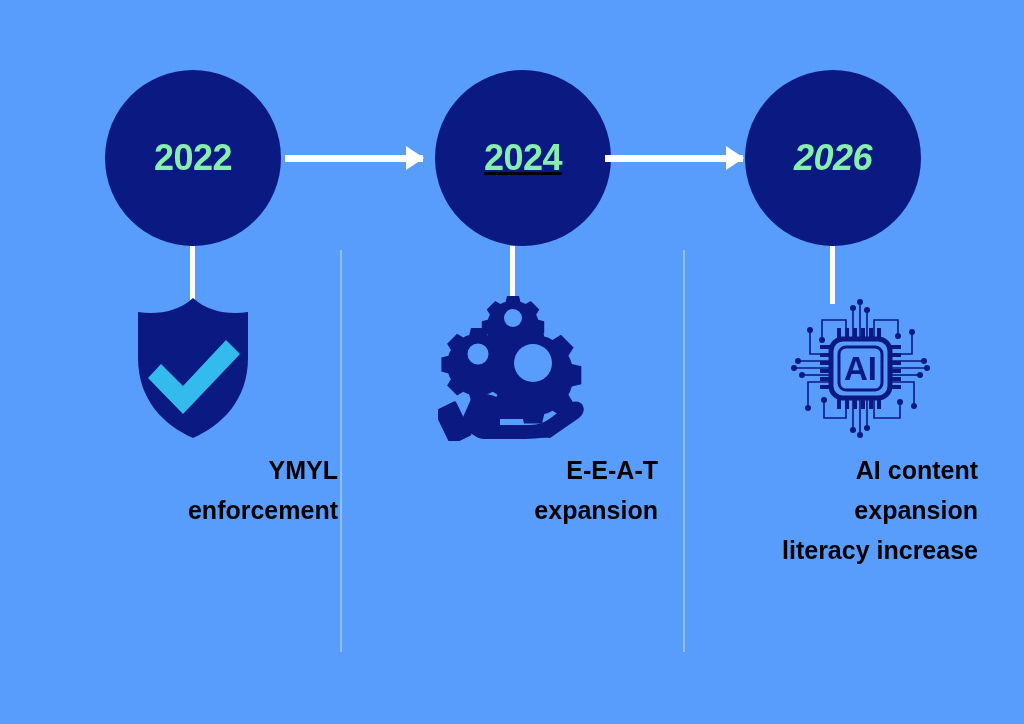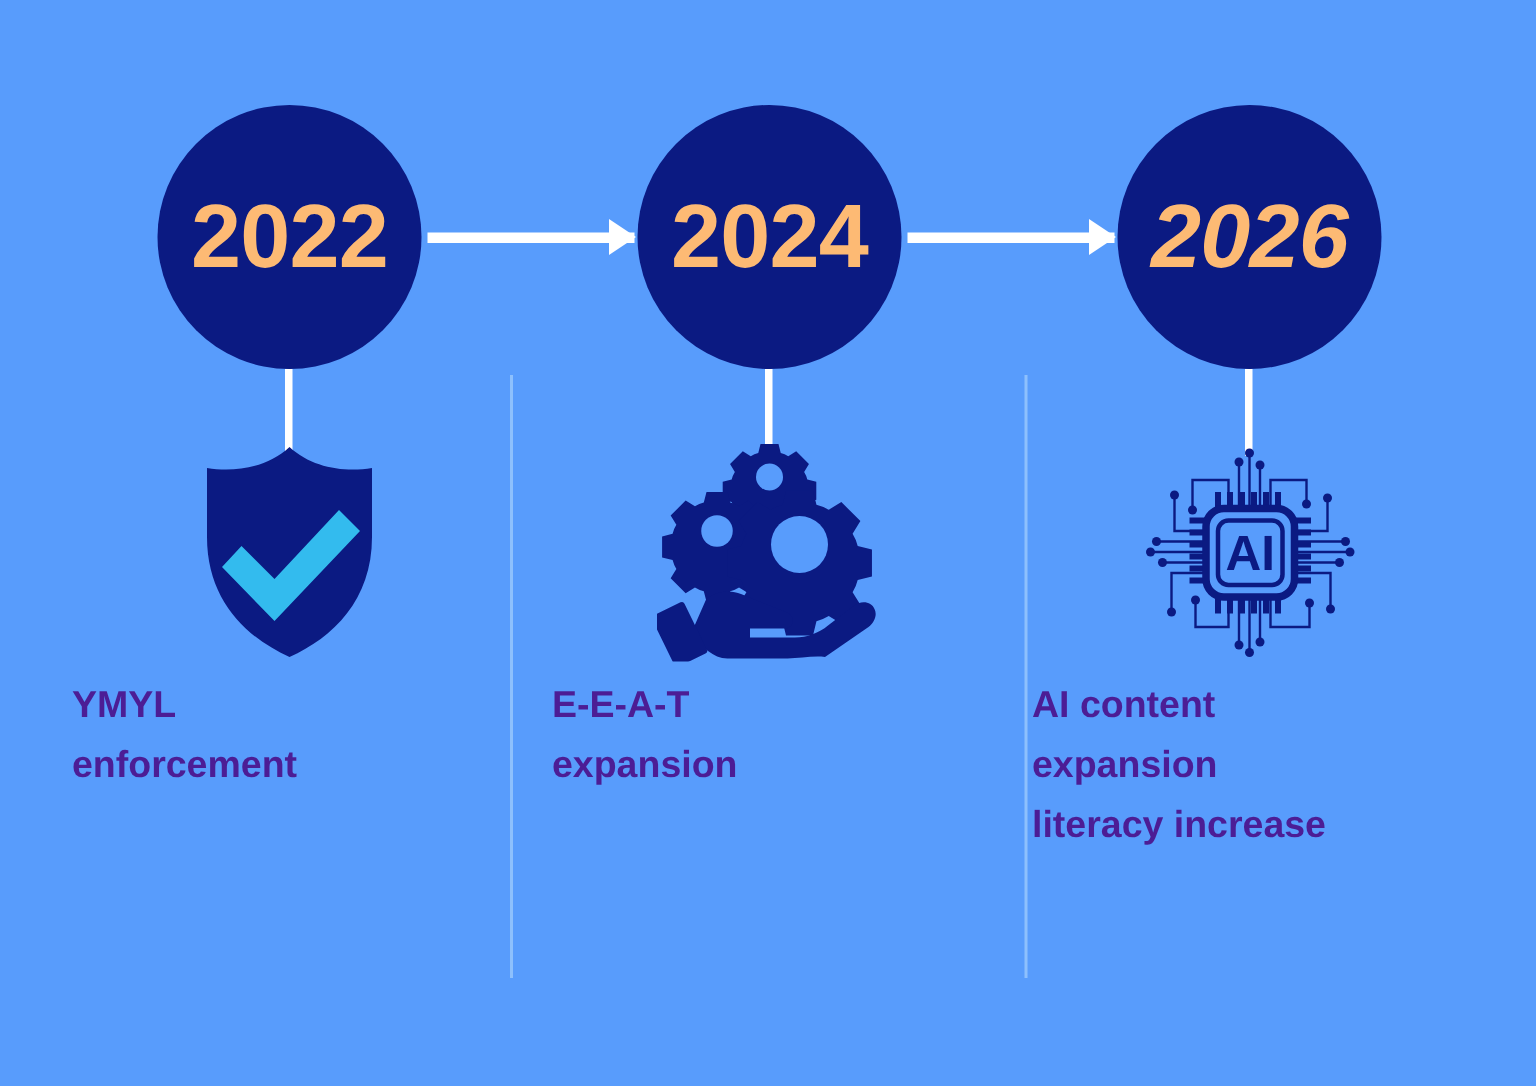--- a/index.html
+++ b/index.html
@@ -37,28 +37,28 @@
     width: 176px;
     height: 176px;
     border-radius: 50%;
     background: #0b1a82;
     display: flex;
     align-items: center;
     justify-content: center;
     top: 70px;
   }
   .node-circle .year {
-    color: #fdba74;
-    font-size: 60px;
+    color: #86efac;
+    font-size: 36px;
     font-weight: bold;
     letter-spacing: -0.5px;
     line-height: 1;
   }
   .c1 { left: 105px; }
-  .c2 { left: 425px; }
+  .c2 { left: 435px; text-decoration: underline; }
   .c3 { left: 745px; font-style: italic; }
 
   
   .arrow {
     position: absolute;
     top: 155px;
     height: 7px;
   }
   .arrow .shaft {
     position: absolute;
@@ -98,29 +98,29 @@
     position: absolute;
     top: 296px;
     width: 200px;
     height: 145px;
     display: flex;
     align-items: center;
     justify-content: center;
   }
   .icon-box.i1 { left: 93px; }
   .icon-box.i2 { left: 413px; }
-  .icon-box.i3 { left: 733px; }
+  .icon-box.i3 { left: 733px; justify-content: flex-end; }
 
   
   .caption {
     position: absolute;
     top: 450px;
     width: 290px;
-    text-align: left;
-    color: #4c1d95;
+    text-align: right;
+    color: #000000;
     font-size: 25px;
     font-weight: bold;
     line-height: 40px;
   }
   .caption.t1 { left: 48px; }
   .caption.t2 { left: 368px; }
   .caption.t3 { left: 688px; }
   .caption .line { display: block; white-space: nowrap; }
 </style>
 </head>

